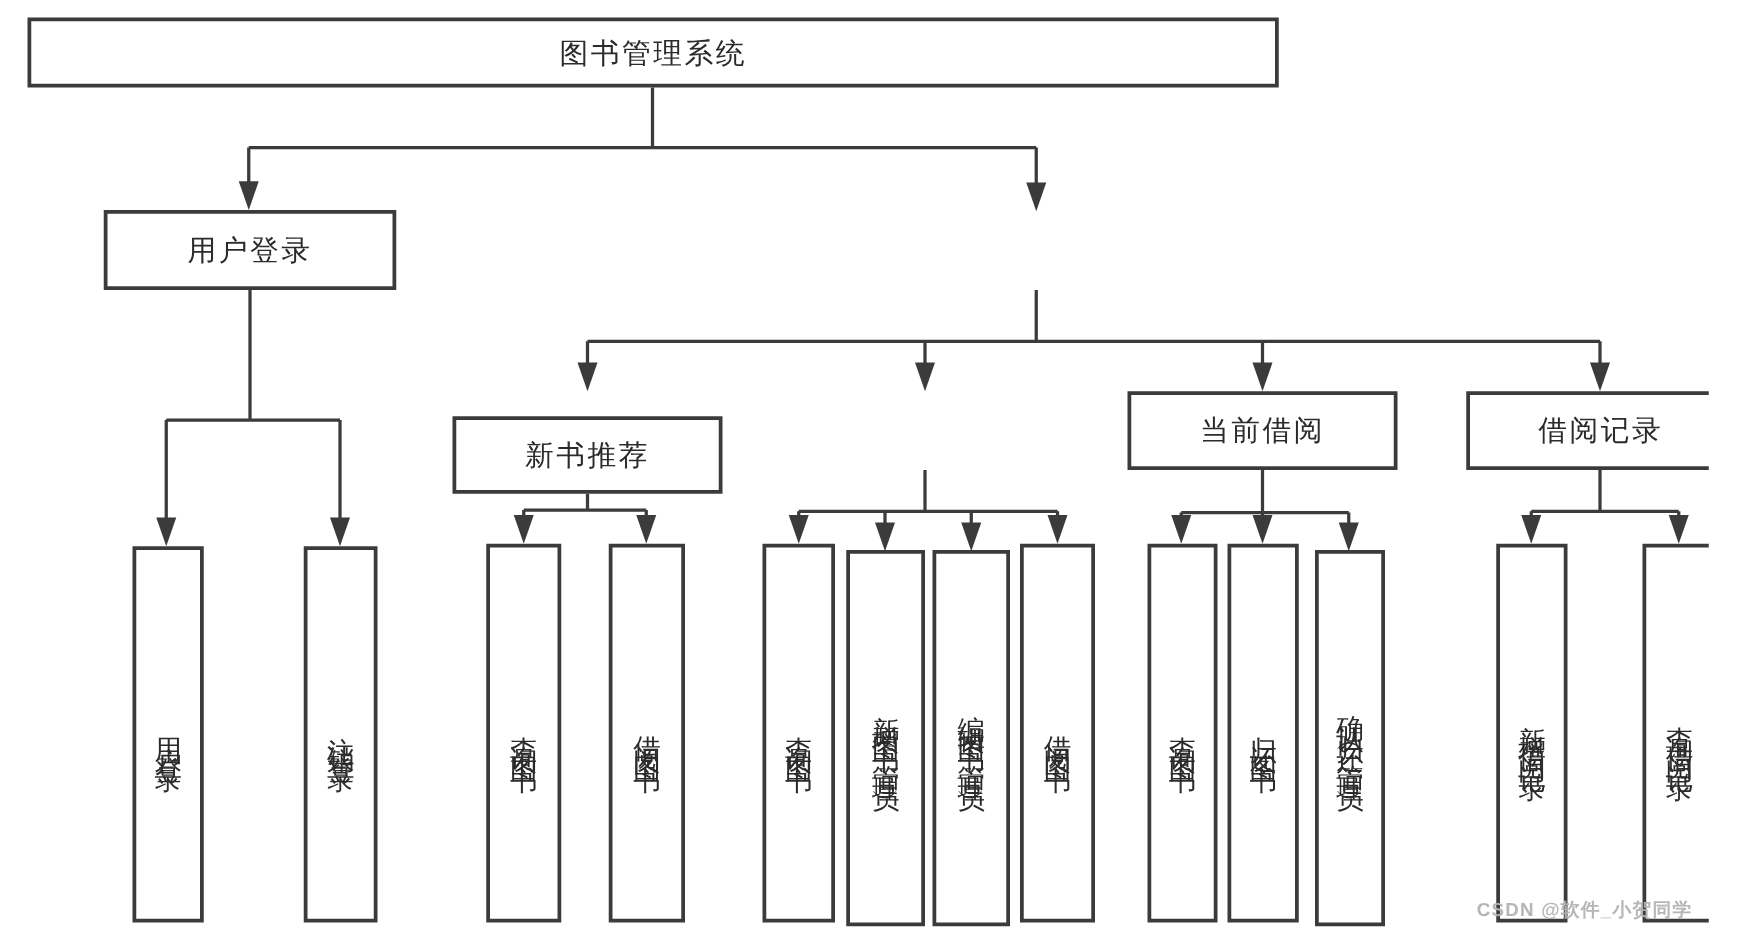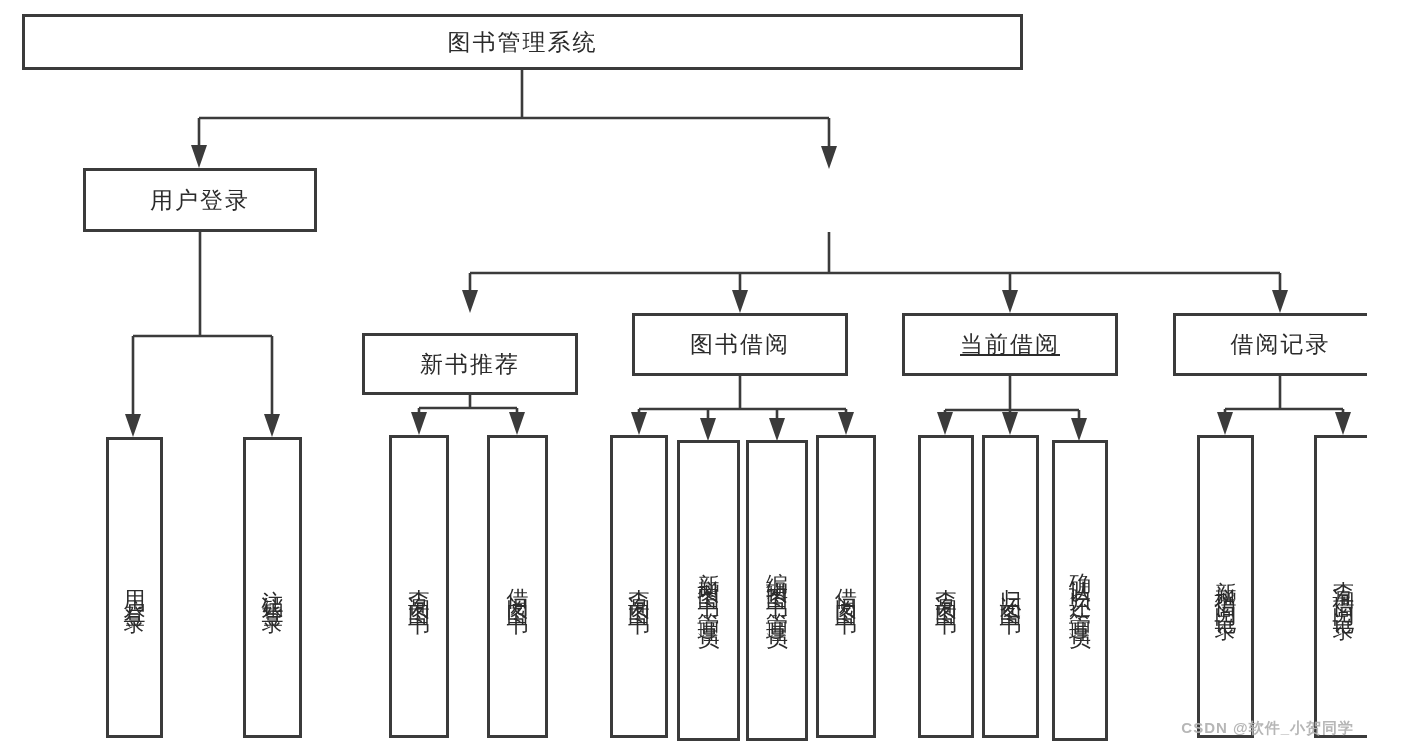--- a/index.html
+++ b/index.html
@@ -96,22 +96,21 @@
       <polygon points="1217,412 1233,412 1225,435"></polygon>
       <polygon points="1335,412 1351,412 1343,435"></polygon>
     </g>
   </svg>
 
   <div class="box" style="left:22px; top:14px; width:1001px; height:56px;">图书管理系统</div>
 
   <div class="box" style="left:83px; top:168px; width:234px; height:64px;">用户登录</div>
 
   <div class="box" style="left:362px; top:321px; width:216px; height:62px;margin-top:12px;">新书推荐</div>
-  <div class="box" style="left:632px; top:313px; width:216px; height:63px;">图书借阅</div>
-  <div class="box" style="left:902px; top:313px; width:216px; height:63px;text-decoration:underline;">当前借阅</div>
+  <div class="box" style="left:902px; top:313px; width:216px; height:63px;">当前借阅</div>
   <div class="box" style="left:1173px; top:313px; width:215px; height:63px;">借阅记录</div>
 
   <div class="box vbox" style="left:106px; top:437px; width:57px; height:301px;">用户登录</div>
   <div class="box vbox" style="left:243px; top:437px; width:59px; height:301px;">注销登录</div>
 
   <div class="box vbox" style="left:389px; top:435px; width:60px; height:303px;">查询图书</div>
   <div class="box vbox" style="left:487px; top:435px; width:61px; height:303px;">借阅图书</div>
 
   <div class="box vbox" style="left:610px; top:435px; width:58px; height:303px;">查询图书</div>
   <div class="box vbox" style="left:677px; top:440px; width:63px; height:301px;">新增图书（管理员）</div>

